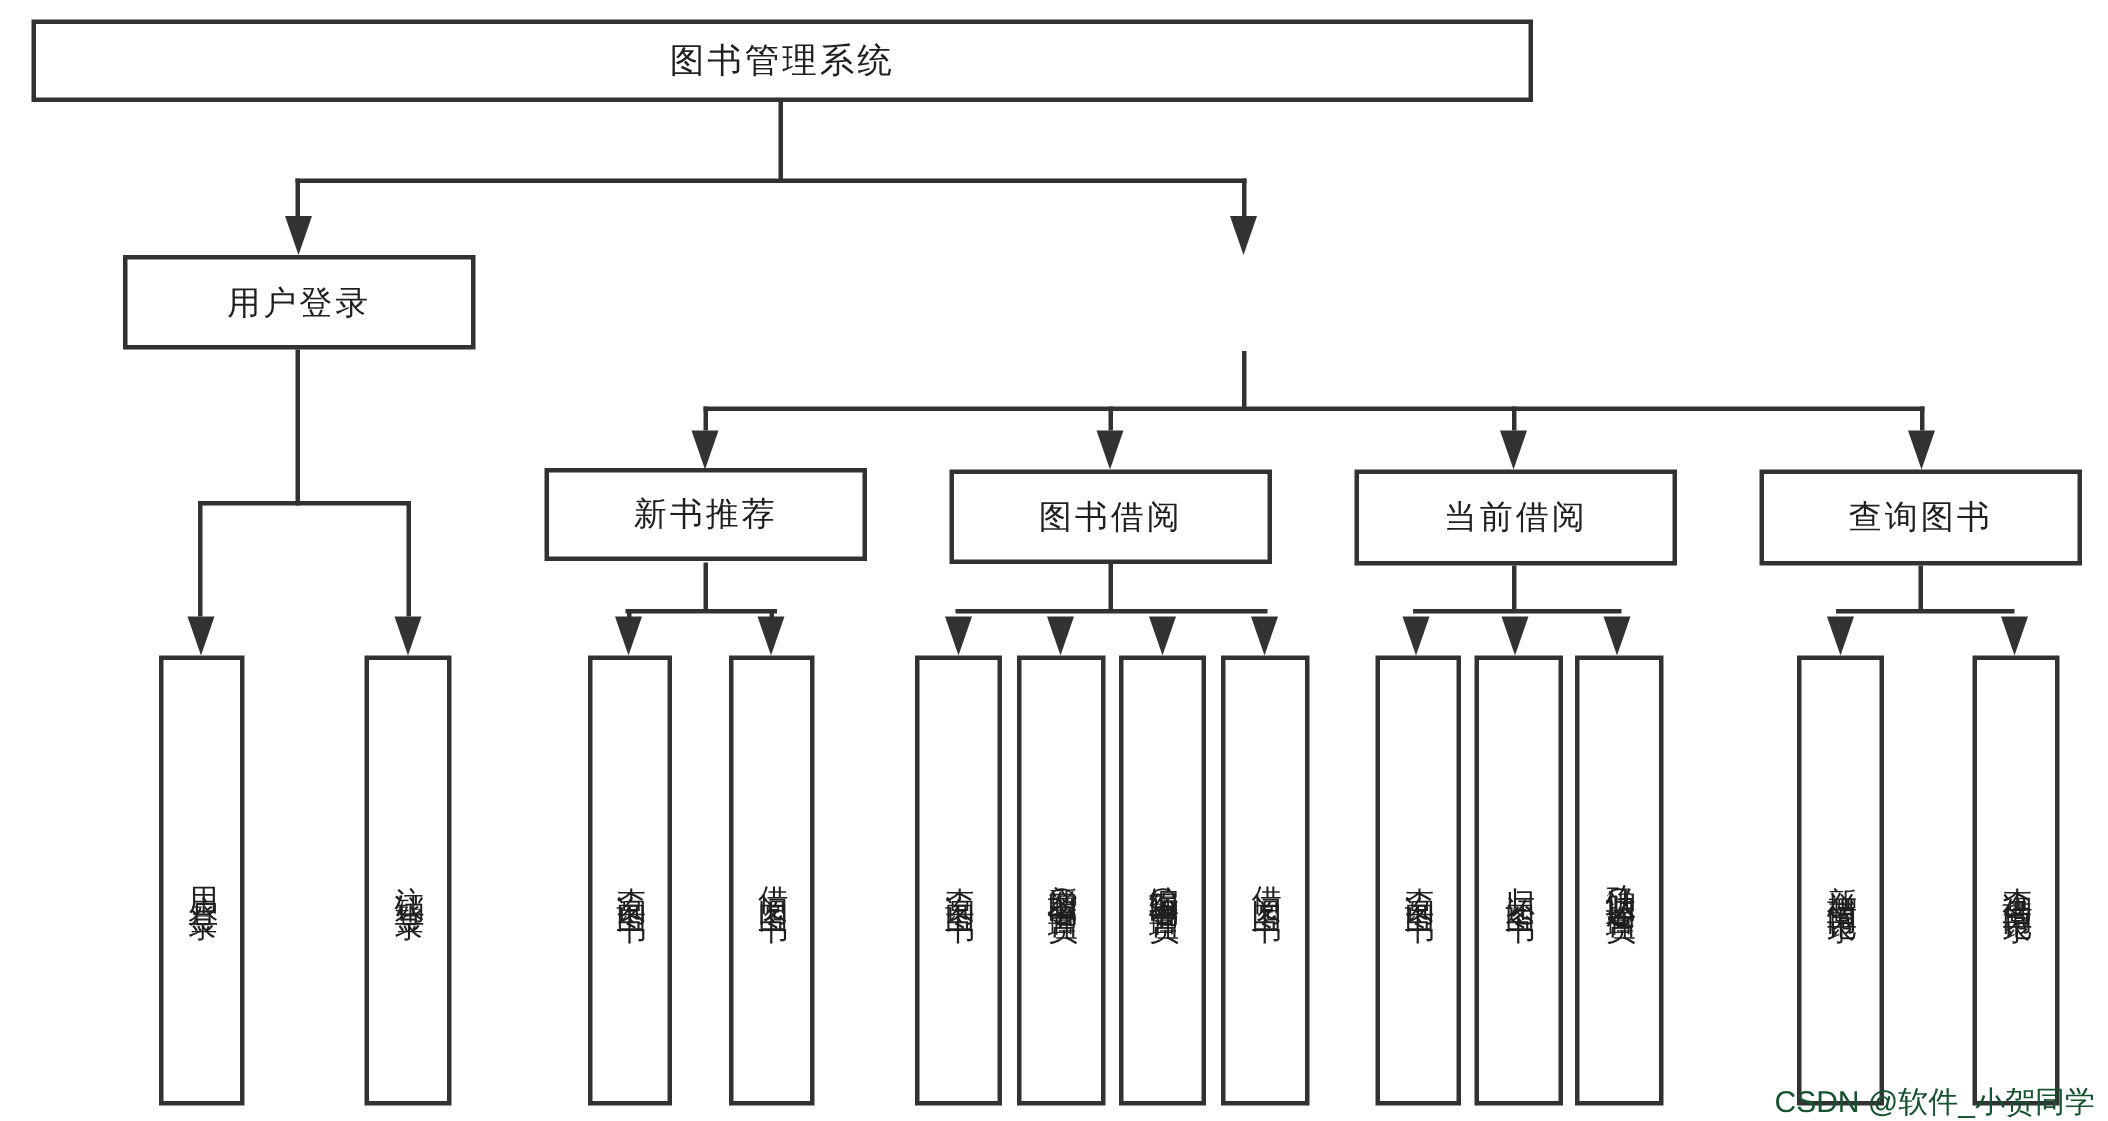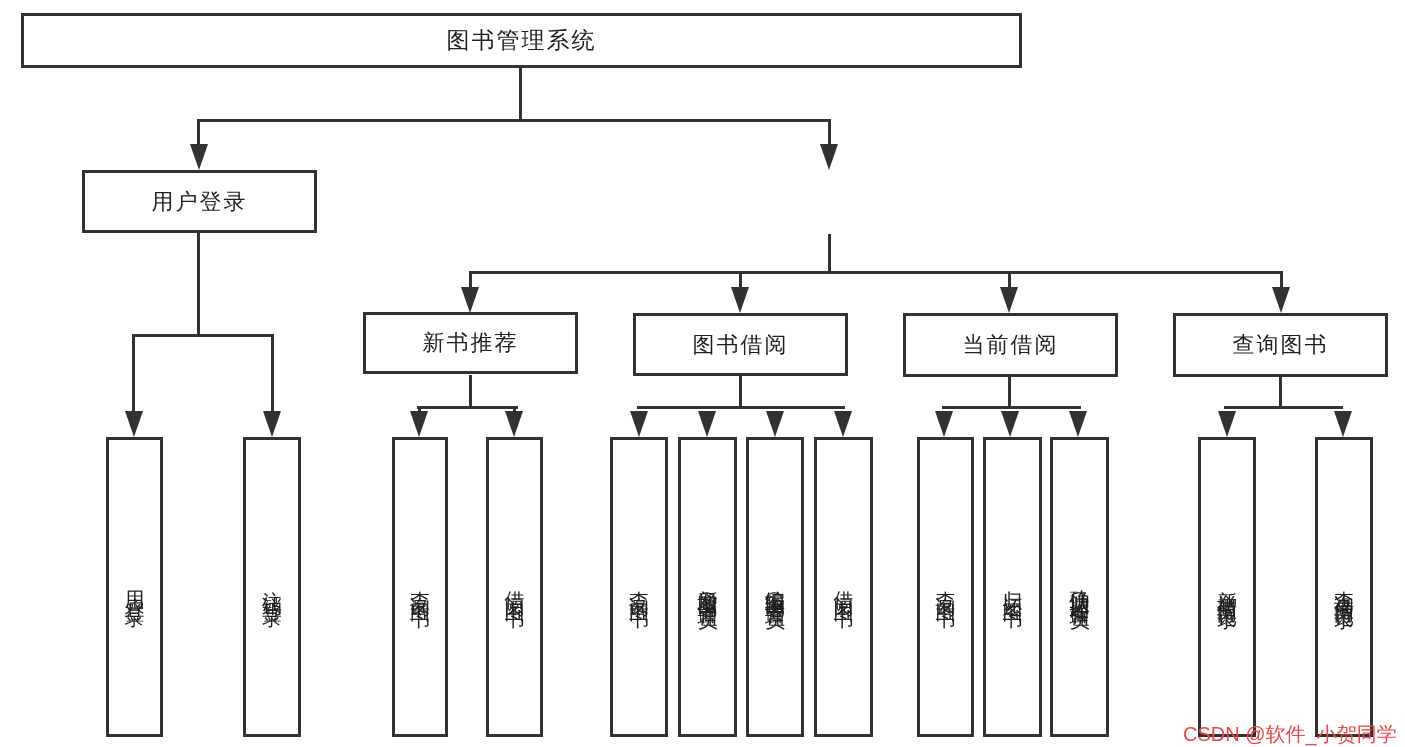--- a/index.html
+++ b/index.html
@@ -35,21 +35,21 @@
   .arrow{
     position:absolute;width:0;height:0;
     border-left:9px solid transparent;
     border-right:9px solid transparent;
     border-top:26px solid #323232;
   }
   .watermark{
     position:absolute;
     left:1183px;top:721px;
     font-size:20px;
-    color:#ef4444;
+    color:#14532d;
     letter-spacing:0px;
     white-space:nowrap;
     z-index:20;
   }
 </style>
 </head>
 <body>
 
 <div id="canvas">
 

